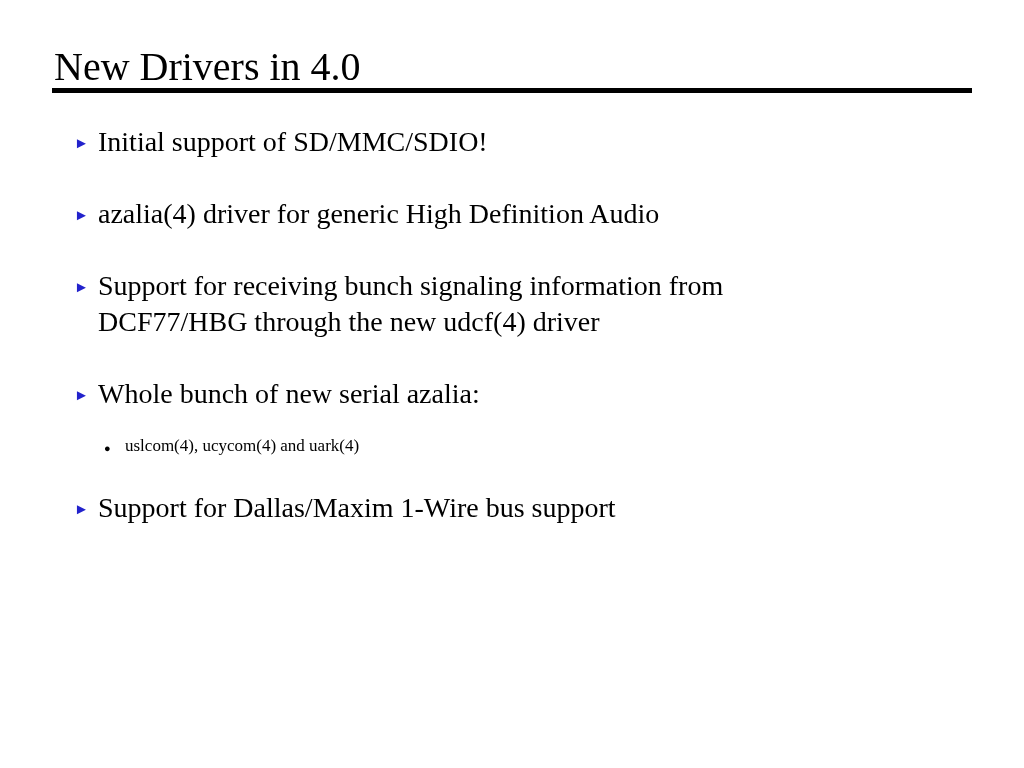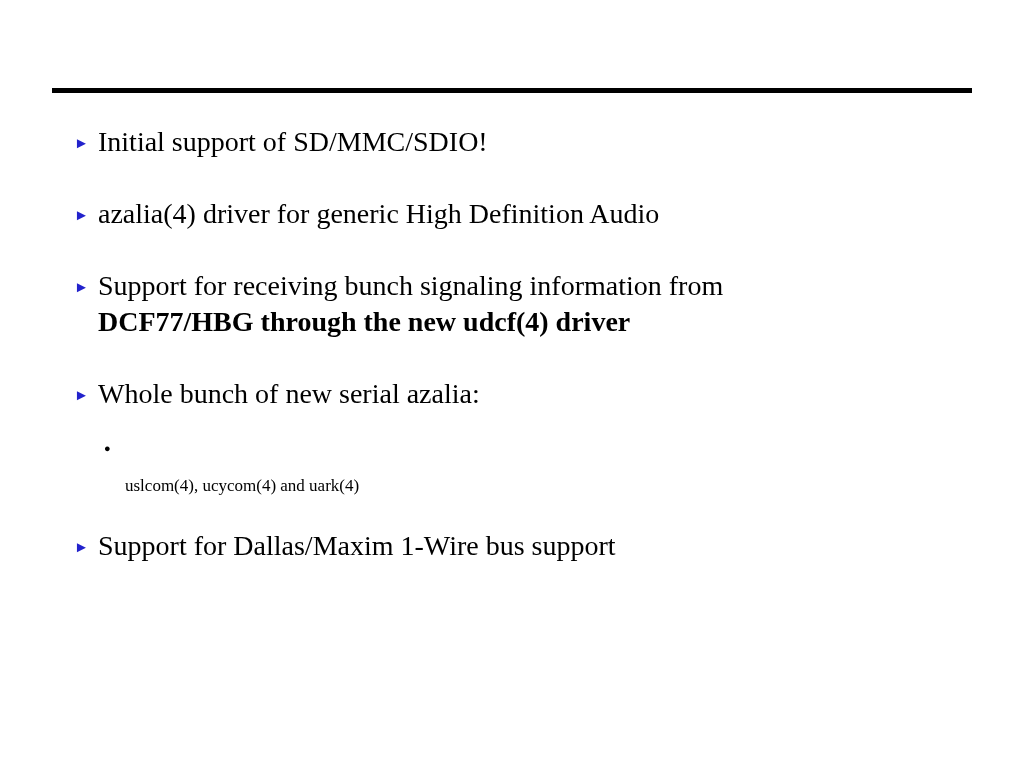--- a/index.html
+++ b/index.html
@@ -65,48 +65,47 @@
     padding-top: 4px;
   }
   .text1 {
     flex: 1 1 auto;
     font-size: 28px;
     line-height: 36px;
     color: #000000;
   }
   .text1 .cont {
     display: block;
-    font-weight: bold;
   }
   .level2 {
     margin-left: 30px;
     margin-top: -14px;
     margin-bottom: 30px;
   }
   .marker2 {
     flex: 0 0 auto;
     color: #000000;
     font-size: 11px;
     line-height: 24px;
     width: 21px;
     padding-top: 2px;
   }
   .text2 {
     flex: 1 1 auto;
     font-size: 17px;
     line-height: 24px;
     color: #000000;
-    margin-top: 40px;
   }
 </style>
 </head>
 <body>
 
 <div class="slide">
 
+  <div class="slide-title">New Drivers in 4.0</div>
   <div class="title-rule"></div>
 
   <div class="body-list">
 
     <div class="bullet-row level1">
       <span class="marker1">►</span>
       <span class="text1">Initial support of SD/MMC/SDIO!</span>
     </div>
 
     <div class="bullet-row level1">

